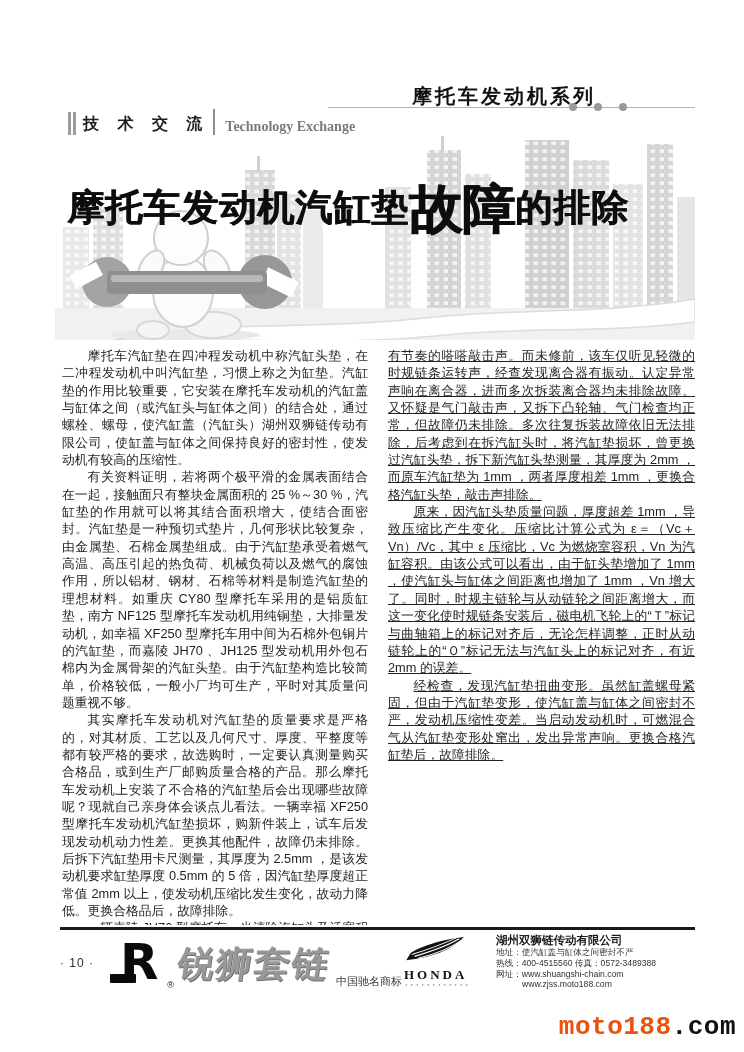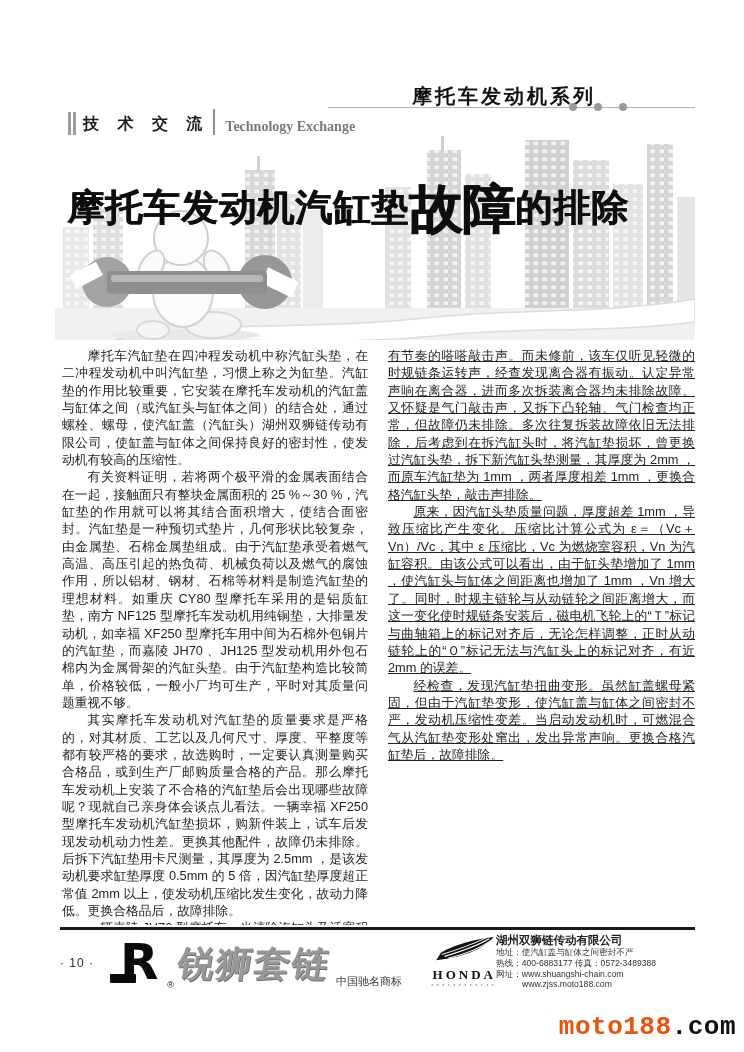--- a/index.html
+++ b/index.html
@@ -42,21 +42,21 @@
   .footer { position:absolute; left:60px; top:934px; width:640px; height:64px; }
   .pageno { position:absolute; left:0; top:22px; font-size:12px; color:#2a2a2a; letter-spacing:1px; }
   .jr { position:absolute; left:50px; top:0; width:62px; height:58px; }
   .jr-glyph { font-family:"DejaVu Sans",sans-serif; font-size:50px; font-weight:900; color:#0a0a0a; line-height:56px; margin-left:10px; }
   .jr-foot { position:absolute; left:0; bottom:9px; width:26px; height:9px; background:#0a0a0a; border-radius:1px; }
   .jr-reg { position:absolute; right:-2px; bottom:2px; font-size:9px; color:#0a0a0a; }
   .brand { position:absolute; left:118px; top:6px; }
   .brand-name { display:inline-block; font-size:36px; font-weight:900; color:#989898;
                 transform:skewX(-9deg); letter-spacing:2px; text-shadow:1px 1px 0 #6f6f6f; }
   .brand-tag { position:absolute; left:158px; top:34px; font-size:11px; color:#3a3a3a; white-space:nowrap; }
-  .honda { position:absolute; left:344px; top:2px; width:92px; text-align:right; }
+  .honda { position:absolute; left:344px; top:2px; width:92px; text-align:left; }
   .honda-name { font-family:"Liberation Serif","DejaVu Serif",serif; font-size:13px; font-weight:bold; letter-spacing:3px; color:#111; margin-top:1px; }
   .honda-small { font-size:4.5px; color:#444; letter-spacing:1px; line-height:5px; }
   .company { position:absolute; left:436px; top:0; width:204px; }
   .company-name { font-size:11.5px; font-weight:bold; color:#1c1c1c; line-height:13px; }
   .company-line { font-size:8.6px; color:#333; line-height:10.8px; white-space:nowrap; }
   .company-line.indent2 { padding-left:26px; }
 
   
   .watermark { position:absolute; right:8px; top:1012px; font-size:26px; font-weight:bold;
                font-family:Liberation Mono, monospace; letter-spacing:0.5px; }
@@ -181,21 +181,21 @@
         <path d="M14,24 C34,19 50,12 60,5" stroke="#ffffff" stroke-width="1.1" fill="none"></path>
         <path d="M7,20 C26,14 44,7 55,2" stroke="#ffffff" stroke-width="1.1" fill="none"></path>
       </svg>
       <div class="honda-name">HONDA</div>
       <div class="honda-small">＊＊＊＊＊＊＊＊＊＊＊＊</div>
     </div>
 
     <div class="company">
       <div class="company-name">湖州双狮链传动有限公司</div>
       <div class="company-line">地址：使汽缸盖与缸体之间密封不严</div>
-      <div class="company-line">热线：400-6883177  传真：0572-3489388</div>
+      <div class="company-line">热线：400-4515560  传真：0572-3489388</div>
       <div class="company-line">网址：www.shuangshi-chain.com</div>
       <div class="company-line indent2">www.zjss.moto188.com</div>
     </div>
   </div>
 
   <div class="watermark">
     <span class="wm-orange">moto188</span><span class="wm-black">.com</span>
   </div>
 
 </div>

